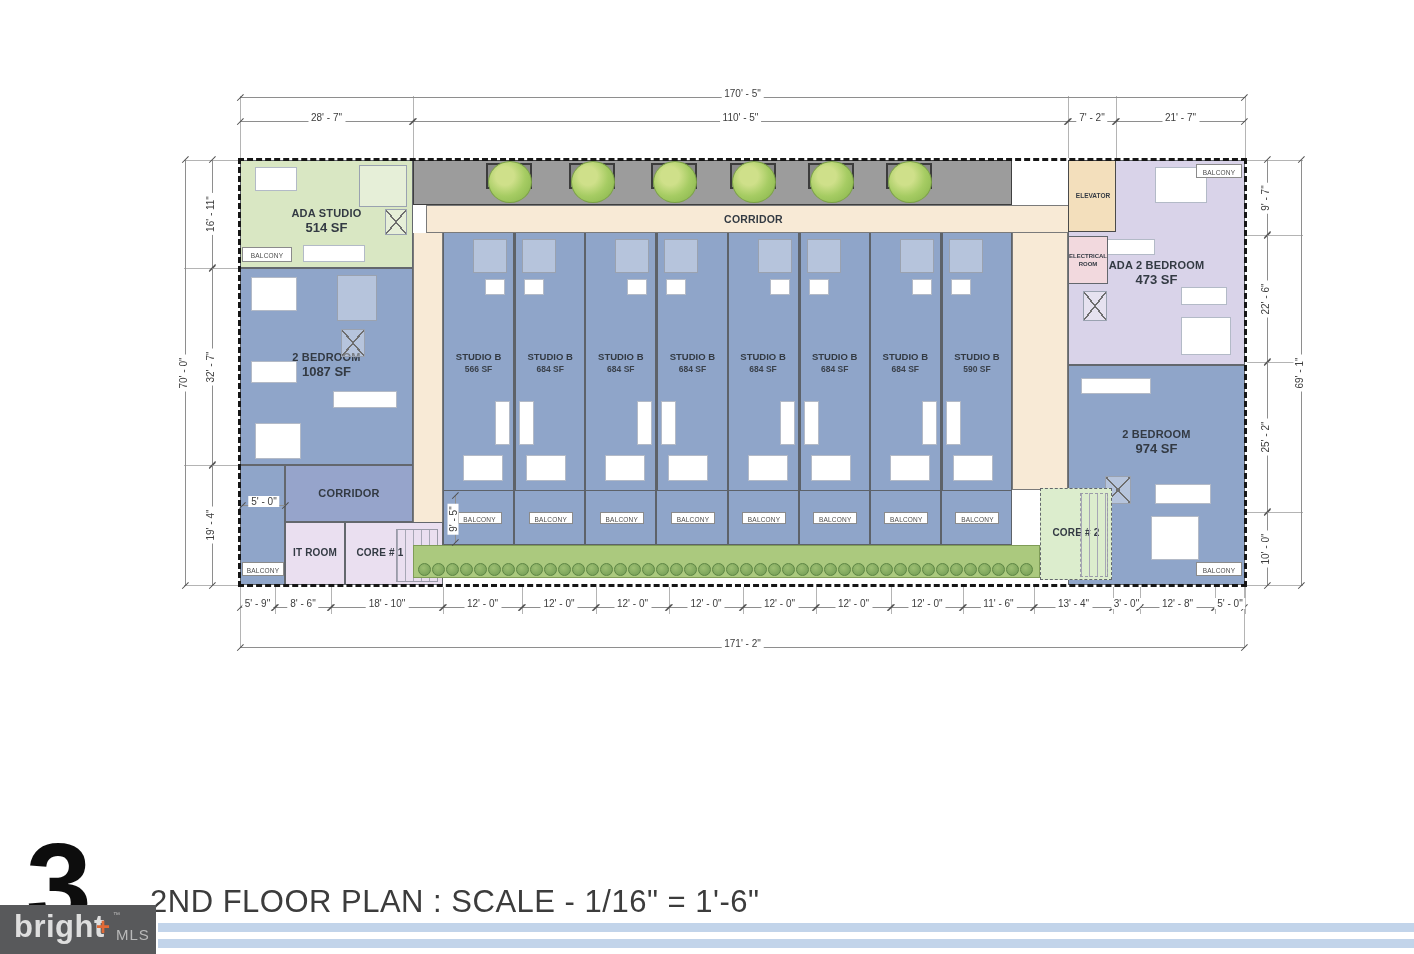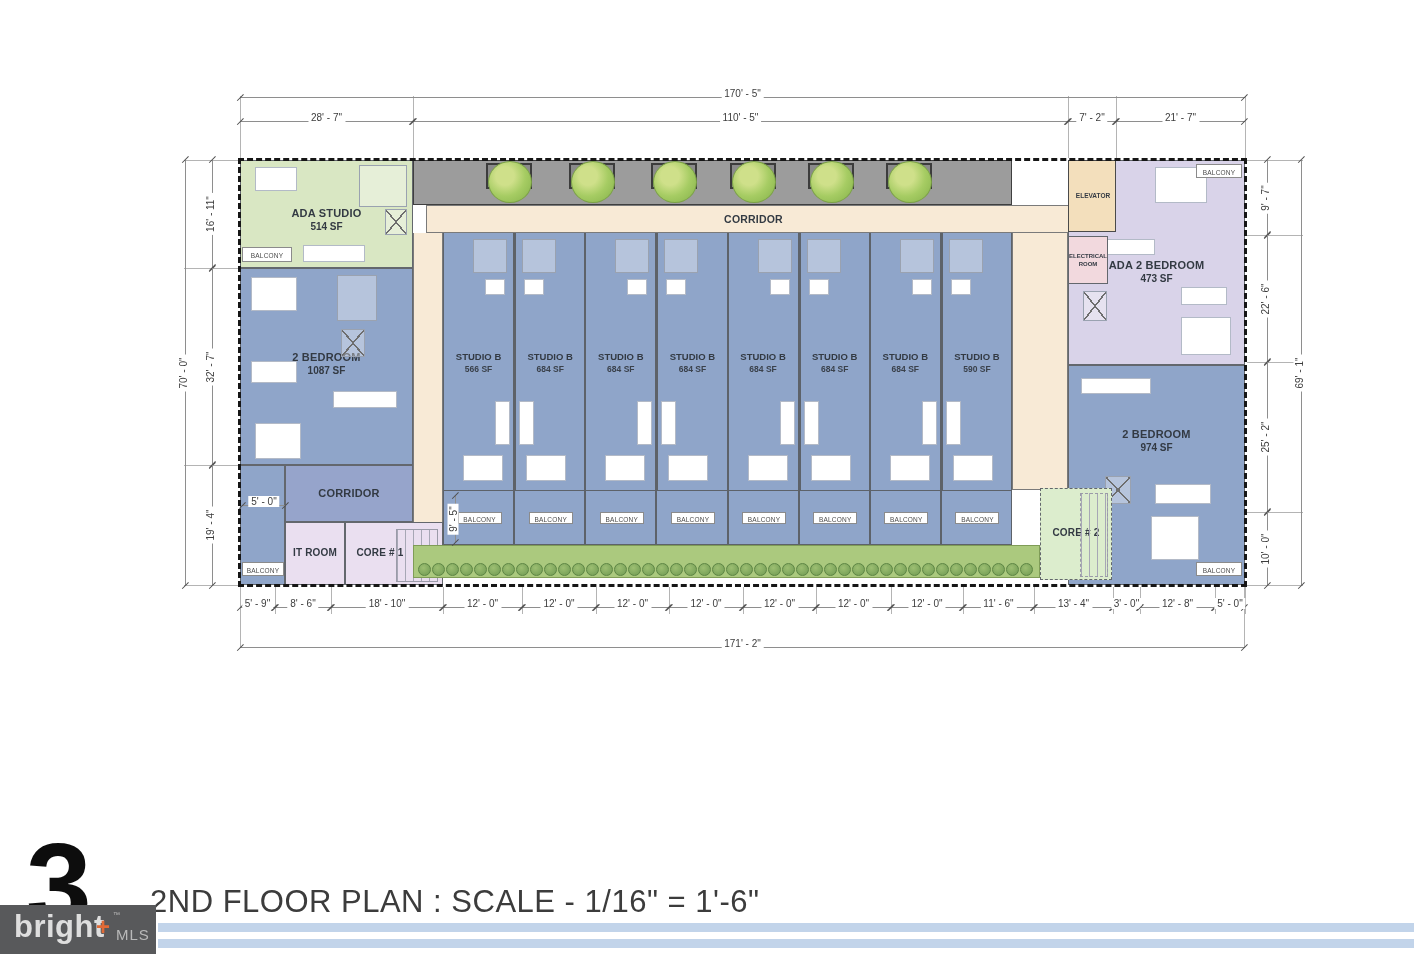--- a/index.html
+++ b/index.html
@@ -2,21 +2,21 @@
 <html><head>
 <meta charset="utf-8">
 <style>
   html,body{margin:0;padding:0;background:#fff;font-family:"Liberation Sans",sans-serif;}
   #canvas{position:relative;width:1414px;height:954px;background:#fff;overflow:hidden;}
 
   
   .room{position:absolute;box-sizing:border-box;border:1.5px solid #63676d;}
   .rl{position:absolute;left:0;width:100%;text-align:center;color:#333a43;line-height:1.15;}
   .rname{font-weight:bold;font-size:11px;letter-spacing:.2px;}
-  .rsf{font-weight:600;font-size:10px;}
+  .rsf{font-weight:600;font-size:13px;}
   .tinylab{position:absolute;background:#fff;border:1px solid #8b8b8b;color:#4a4a4a;
            font-size:6.5px;line-height:1.4;text-align:center;letter-spacing:.2px;box-sizing:border-box;}
   .furn{position:absolute;background:#fff;border:1px solid #b3bac7;box-sizing:border-box;}
   .fixt{position:absolute;background:rgba(255,255,255,.35);border:1px solid #9aa2b0;box-sizing:border-box;}
   .xbox{background-image:
       linear-gradient(to top right,transparent calc(50% - .8px),#6e6e6e calc(50% - .8px),#6e6e6e calc(50% + .8px),transparent calc(50% + .8px)),
       linear-gradient(to bottom right,transparent calc(50% - .8px),#6e6e6e calc(50% - .8px),#6e6e6e calc(50% + .8px),transparent calc(50% + .8px));}
   .stairs-h{background:repeating-linear-gradient(90deg,#a7a7b5 0 1px,transparent 1px 8px);}
   .tree{position:absolute;border-radius:50%;background:radial-gradient(circle at 38% 35%,#cfe08a 0 25%,#a6cc63 55%,#84b14a 100%);border:1px solid #7ca247;}
   .planter{position:absolute;background:#8a8a8a;border:2px solid #3c3c3c;box-sizing:border-box;}

